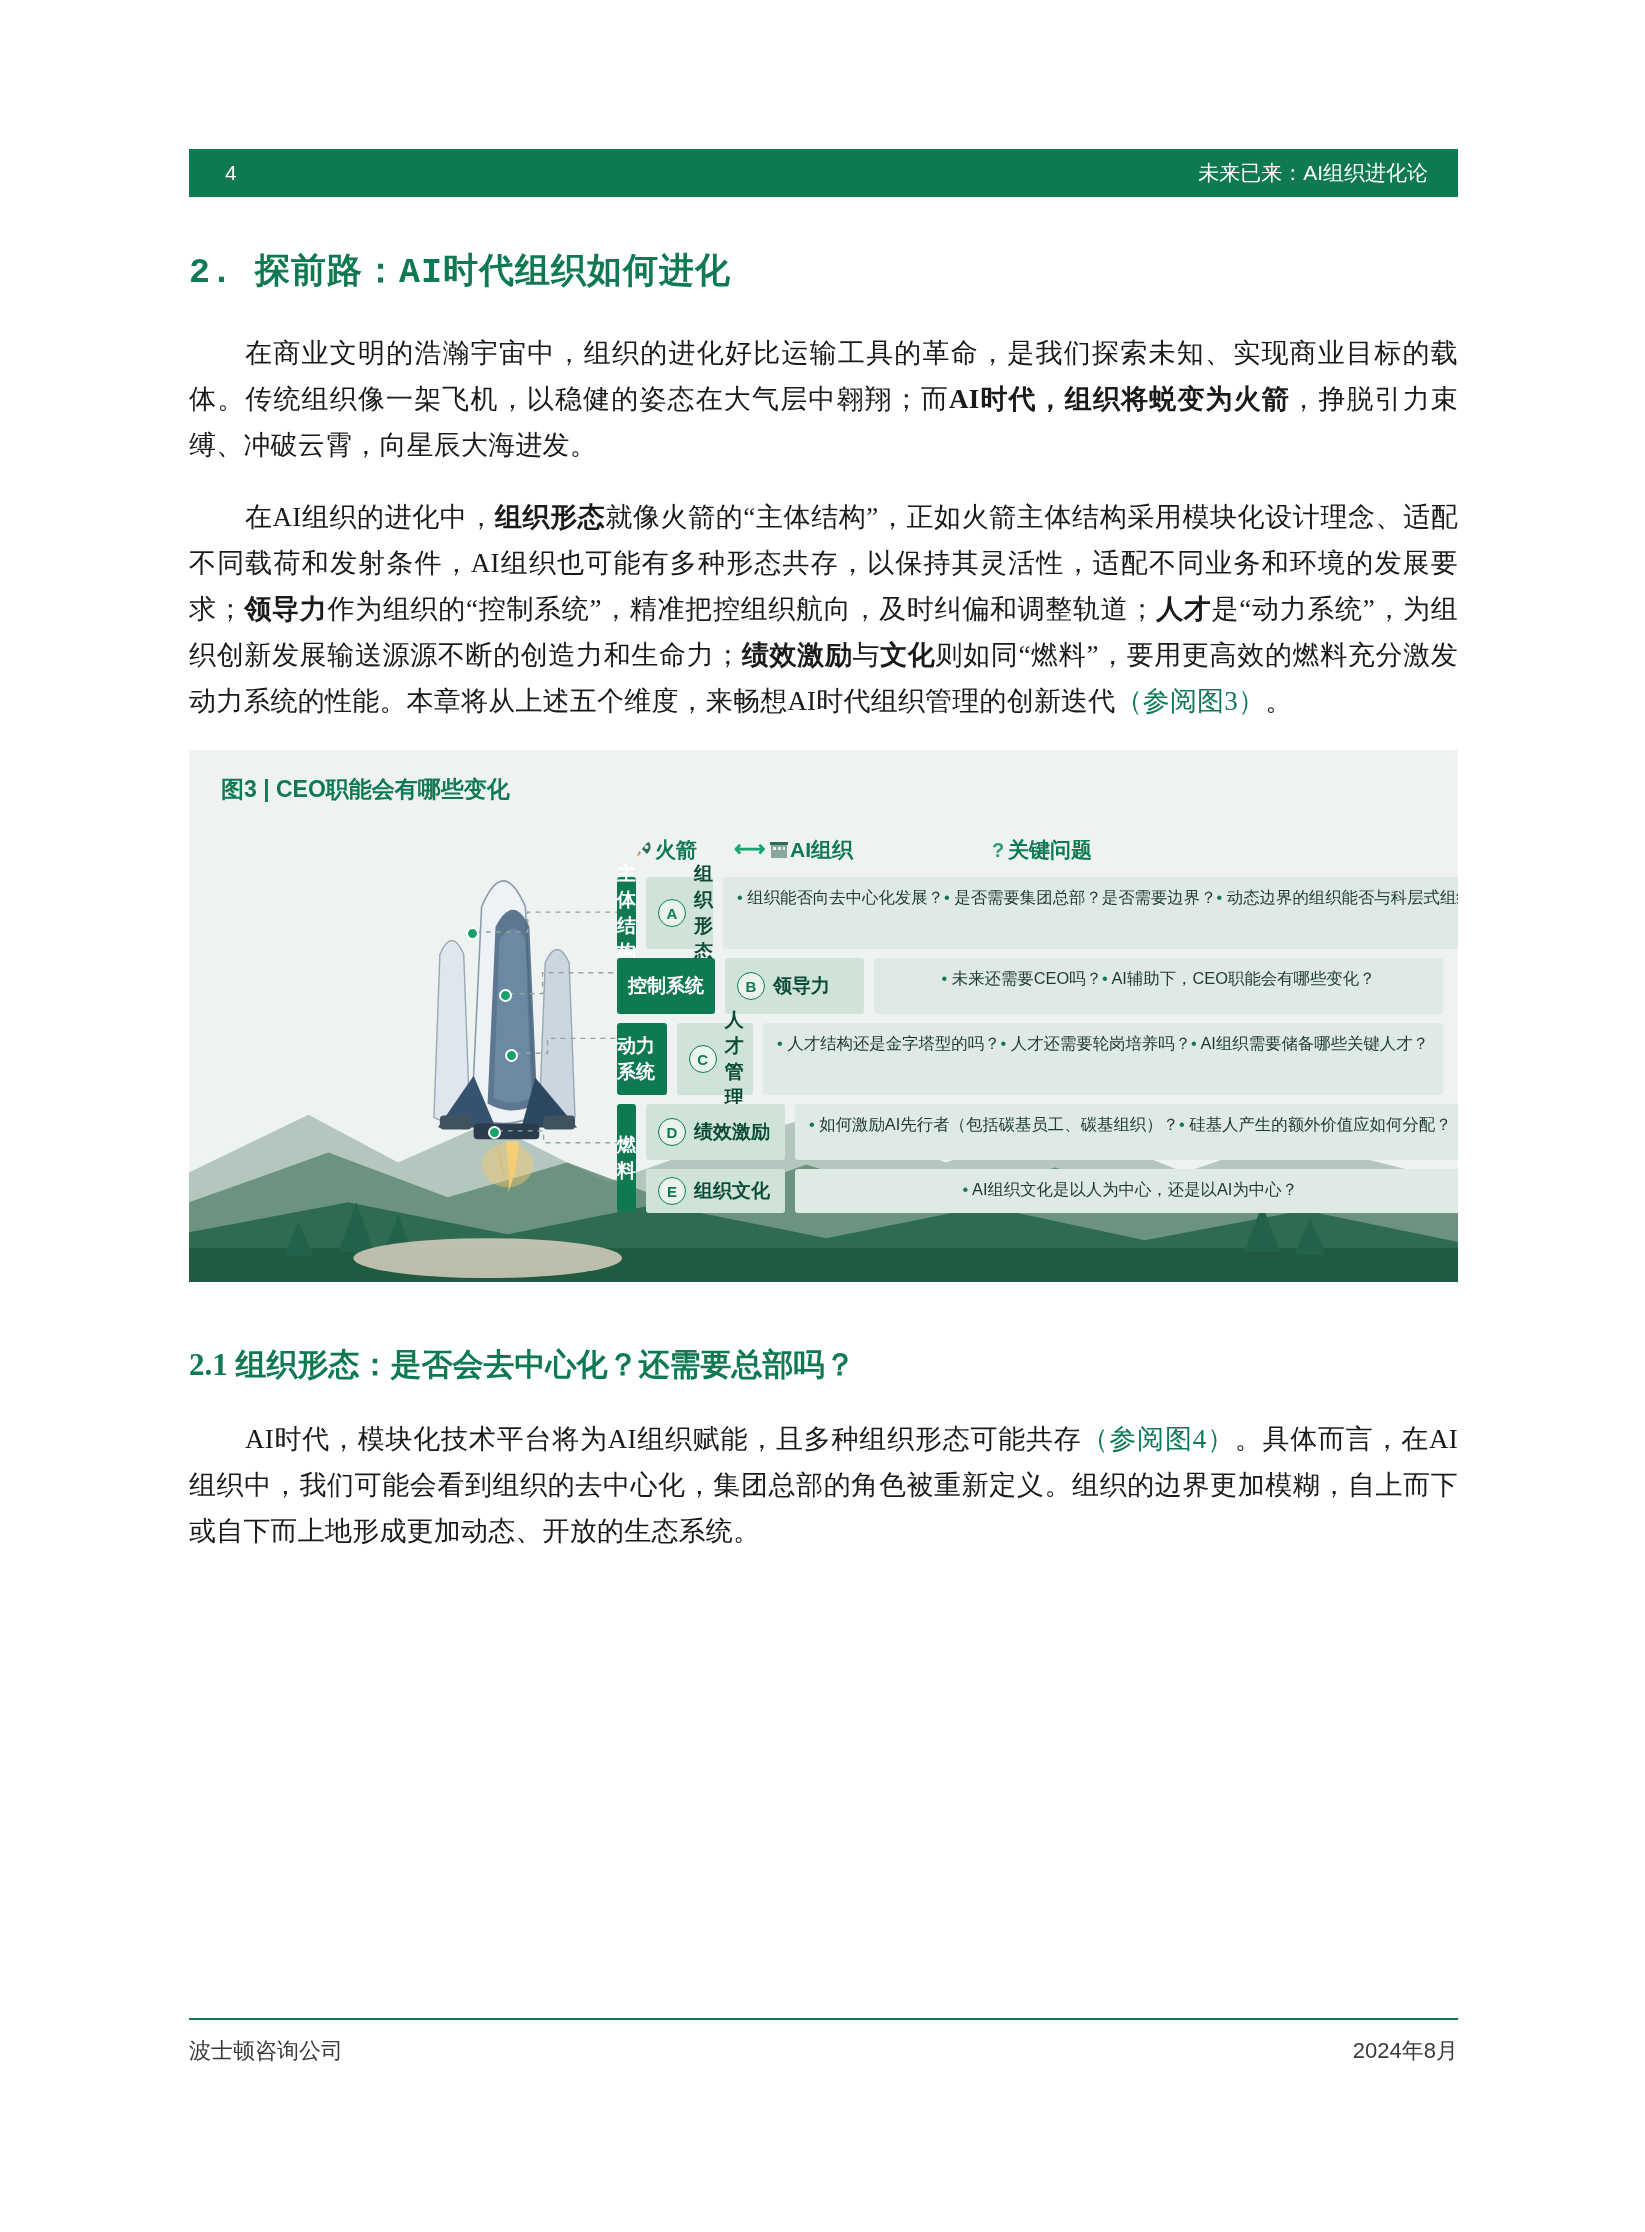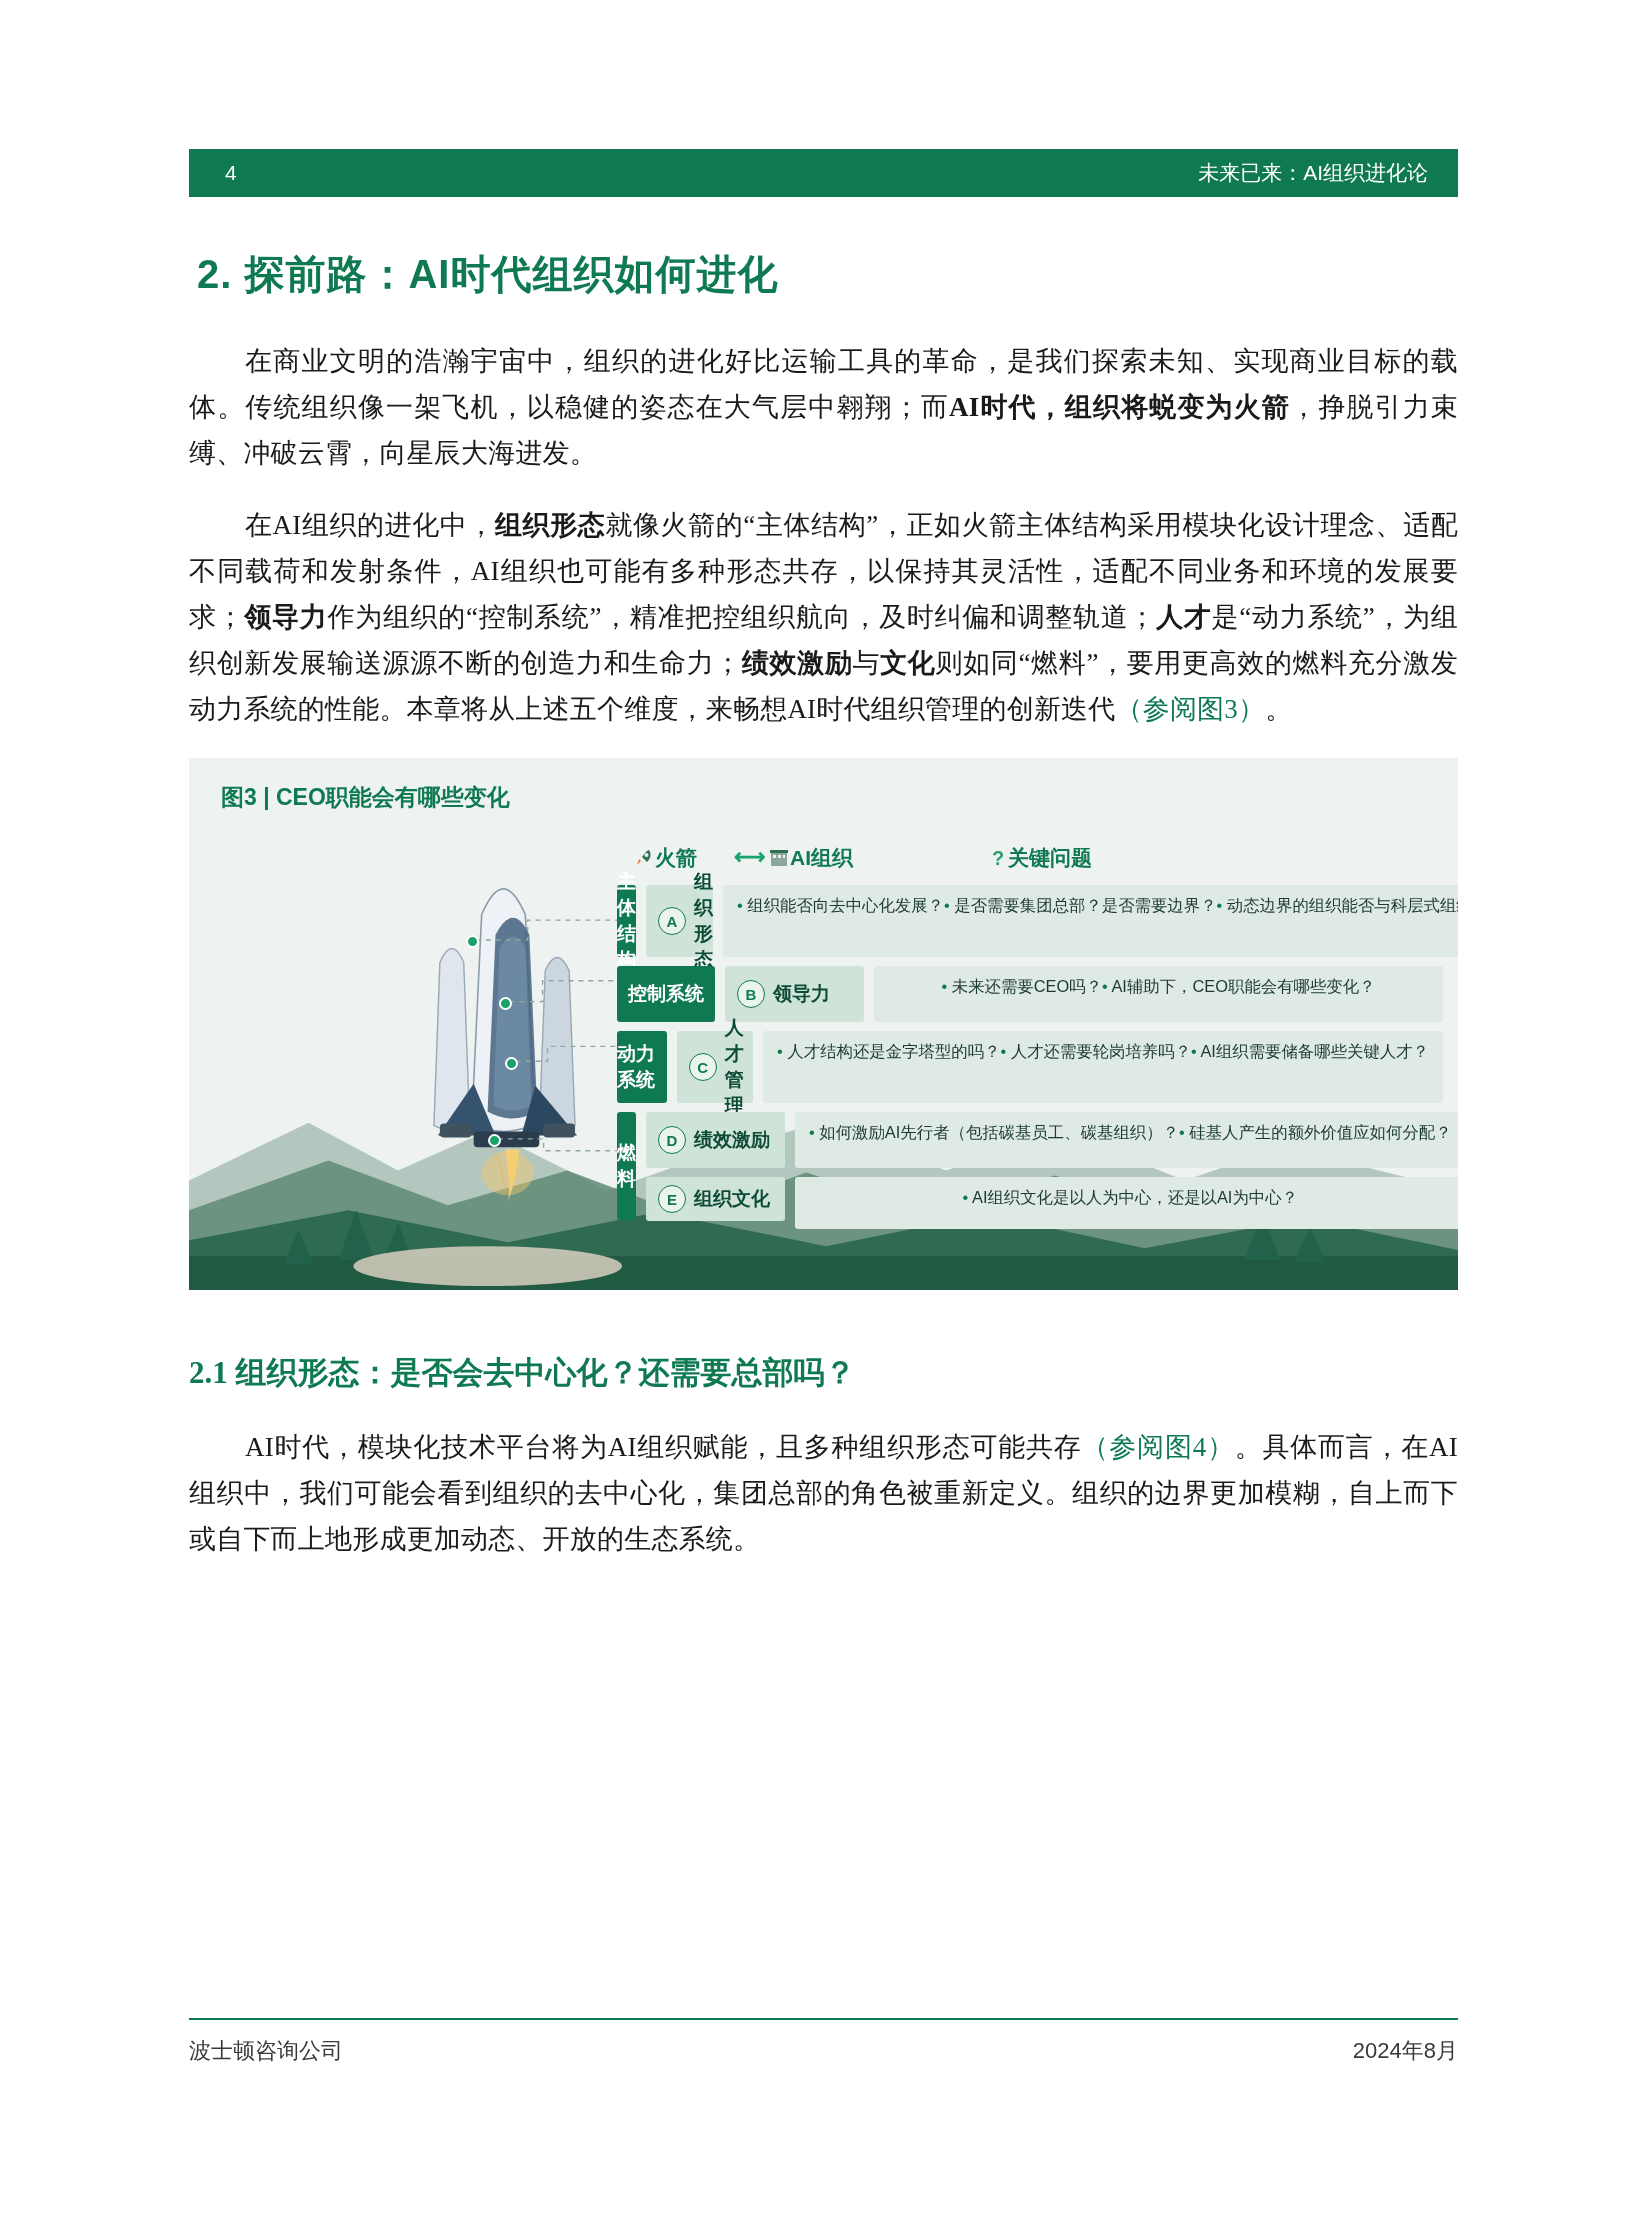--- a/index.html
+++ b/index.html
@@ -58,25 +58,25 @@
 
   
   .content {
     position: absolute;
     left: 189px;
     top: 247px;
     width: 1269px;
   }
 
   h1.chapter-title {
-    font-family: Liberation Sans, sans-serif;
-    font-size: 40px;
+    font-family: Liberation Mono, monospace;
+    font-size: 35px;
     font-weight: bold;
     color: #0f7a52;
-    margin: 0 0 36px 8px;
+    margin: 0 0 36px 0;
     letter-spacing: 1px;
   }
 
   p.para {
     font-size: 27px;
     line-height: 46px;
     margin: 8px 0 26px 0;
     text-align: justify;
     text-indent: 56px;
     letter-spacing: 0.2px;
@@ -401,21 +401,21 @@
               <div class="cell-q" style="height:56px;">
                 <span>如何激励AI先行者（包括碳基员工、碳基组织）？</span>
                 <span>硅基人产生的额外价值应如何分配？</span>
               </div>
             </div>
             <div style="display:flex; margin-top:9px;">
               <div class="cell-org" style="margin-left:10px; height:44px;">
                 <span class="badge">E</span>
                 <span>组织文化</span>
               </div>
-              <div class="cell-q" style="height:52px;">
+              <div class="cell-q" style="height:44px;">
                 <span>AI组织文化是以人为中心，还是以AI为中心？</span>
               </div>
             </div>
           </div>
         </div>
 
       </div>
     </div>
 
     <h2 class="sub-title">2.1 组织形态：是否会去中心化？还需要总部吗？</h2>

